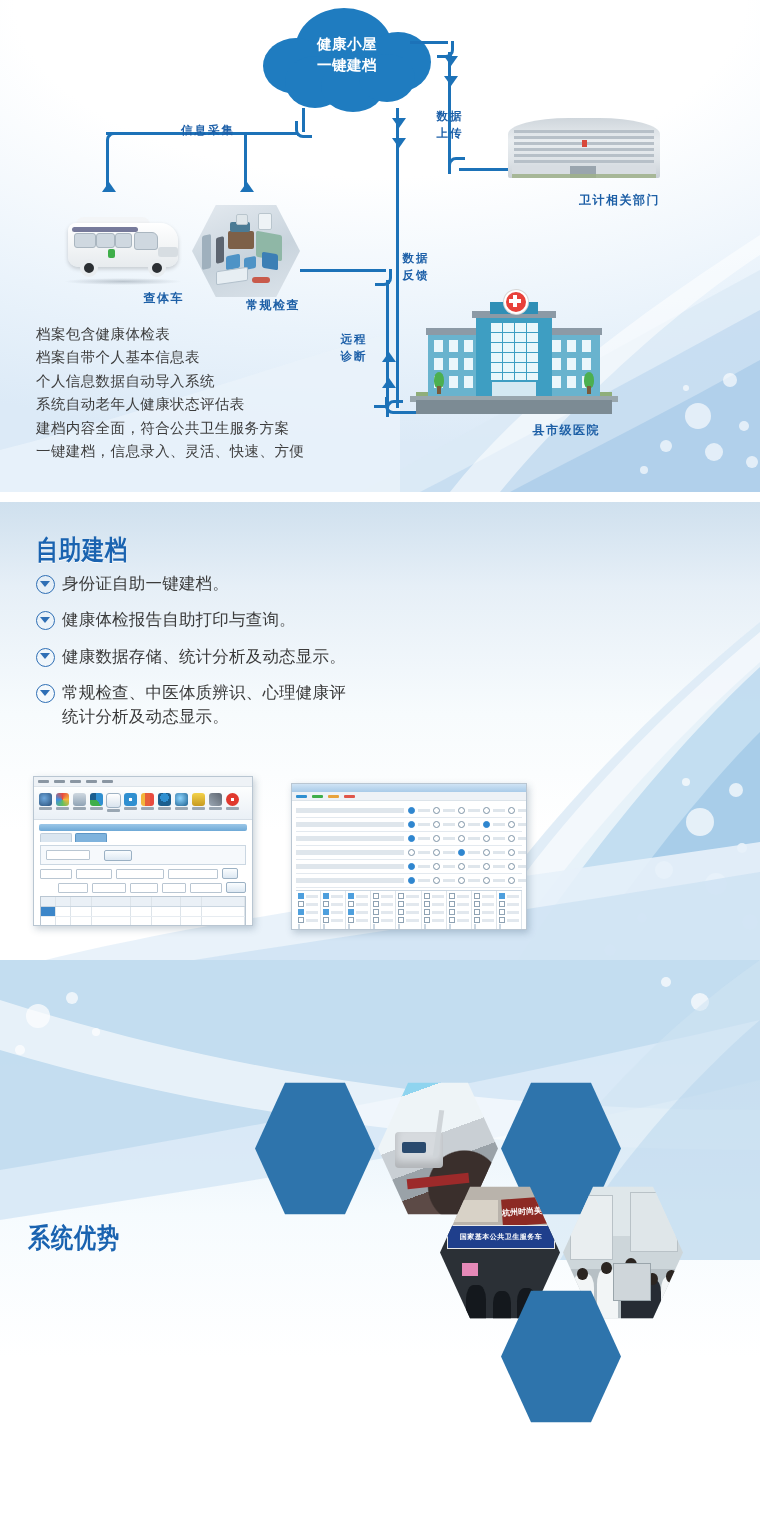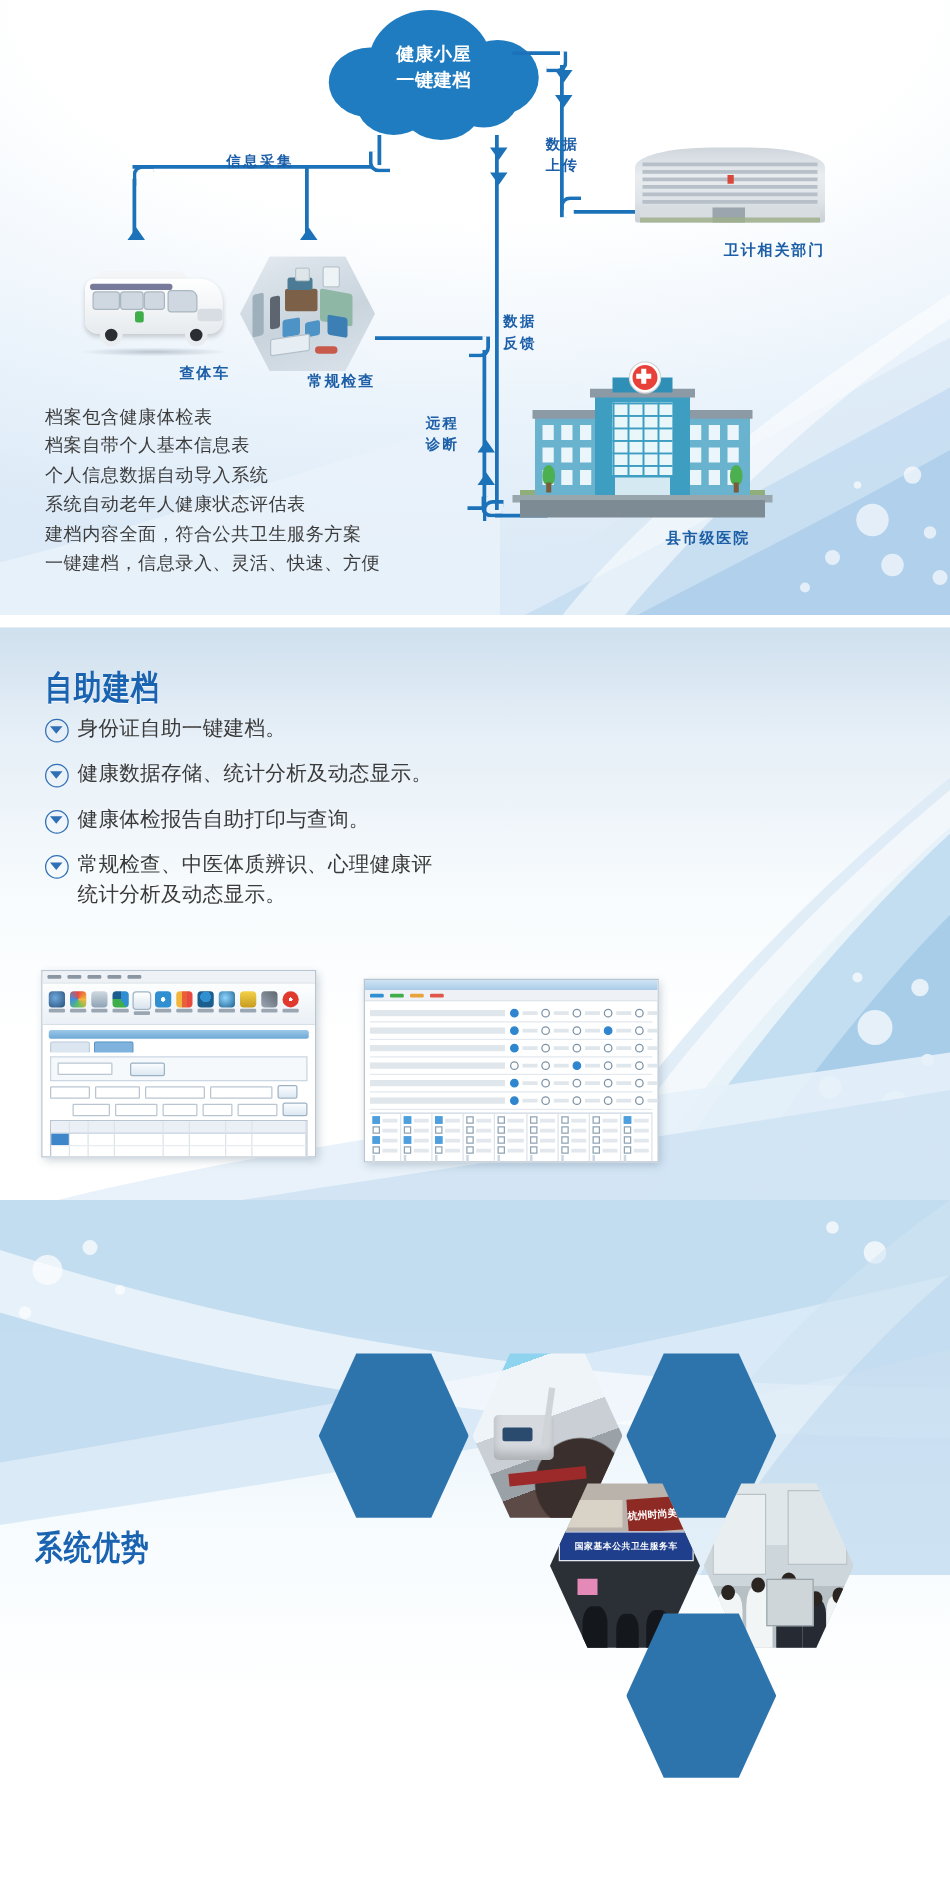--- a/index.html
+++ b/index.html
@@ -435,25 +435,25 @@
 
     <div class="h2">自助建档</div>
 
     <div class="bullets" style="top:70px;width:470px;">
       <div class="bullet">
         <span class="bicon"></span>
         <span class="btext" style="white-space:pre-line">身份证自助一键建档。</span>
       </div>
       <div class="bullet">
         <span class="bicon"></span>
-        <span class="btext" style="white-space:pre-line">健康数据存储、统计分析及动态显示。</span>
+        <span class="btext" style="white-space:pre-line">健康体检报告自助打印与查询。</span>
       </div>
       <div class="bullet">
         <span class="bicon"></span>
-        <span class="btext" style="white-space:pre-line">健康体检报告自助打印与查询。</span>
+        <span class="btext" style="white-space:pre-line">健康数据存储、统计分析及动态显示。</span>
       </div>
       <div class="bullet">
         <span class="bicon"></span>
         <span class="btext" style="white-space:pre-line">常规检查、中医体质辨识、心理健康评
 统计分析及动态显示。</span>
       </div>
     </div>
 
     <div class="shot" id="shot1">
       <div class="sh-menubar">

